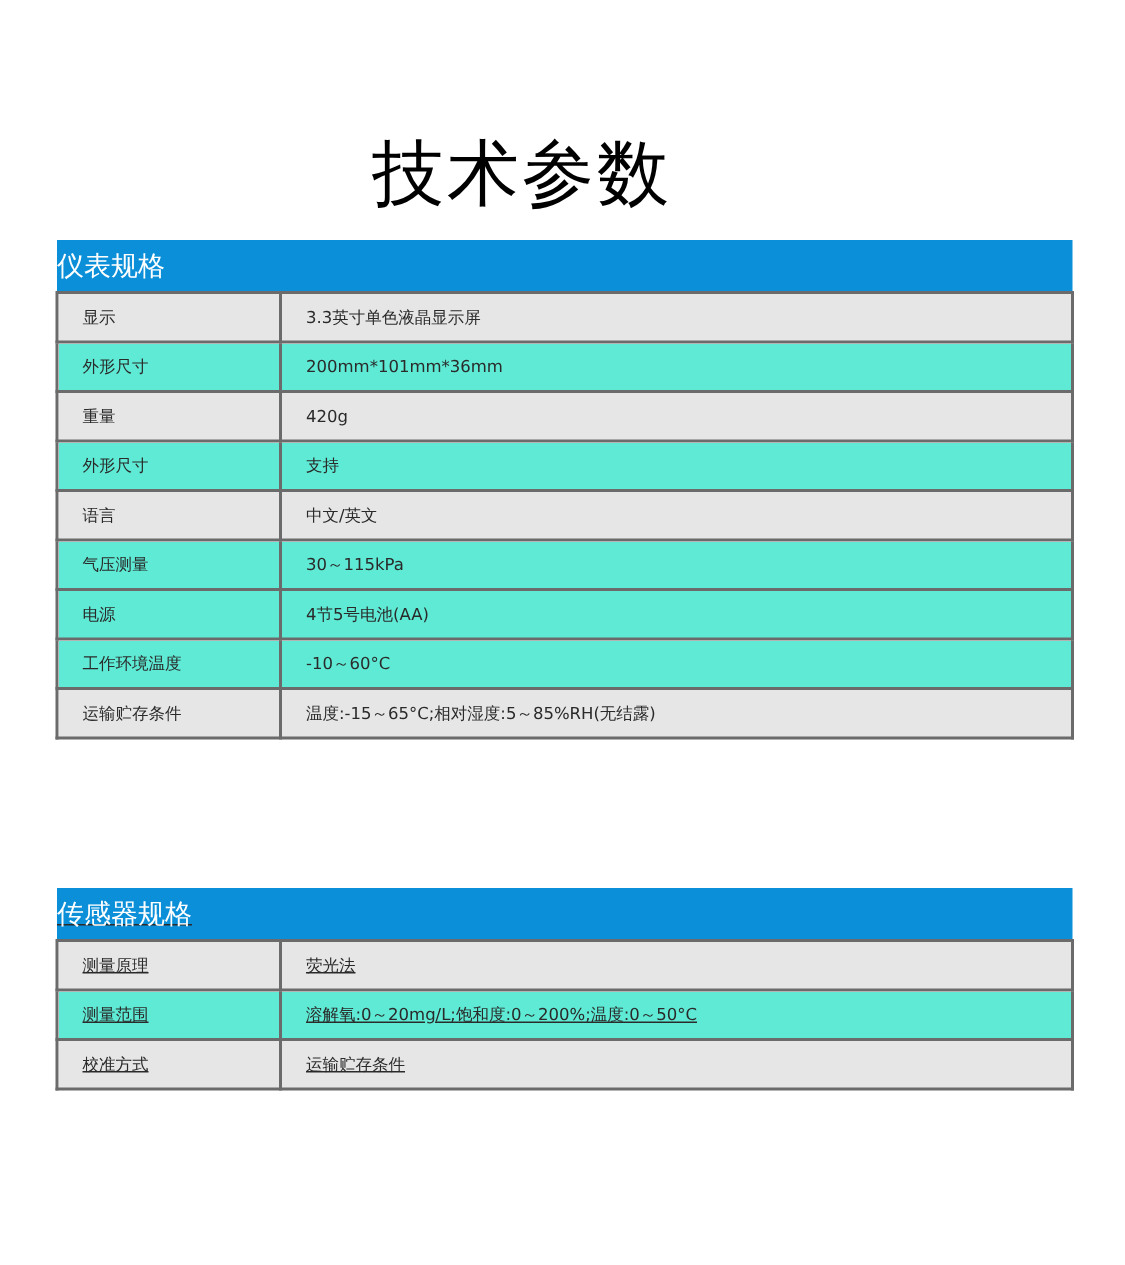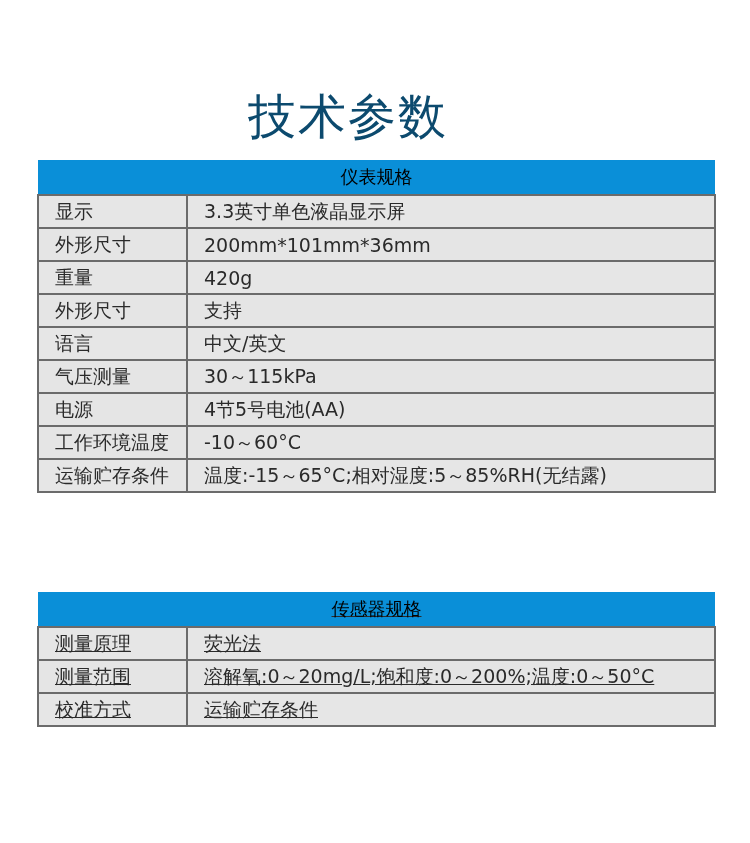--- a/index.html
+++ b/index.html
@@ -16,54 +16,54 @@
       overflow: hidden;
     }
     .page-title {
       position: absolute;
       left: 0;
       top: 52px;
       width: 696px;
       text-align: center;
       font-size: 48px;
       line-height: 64px;
-      color: #0c4a6e;
+      color: #000000;
       letter-spacing: 2px;
       font-weight: normal;
     }
     .spec-table {
       position: absolute;
       left: 37px;
       width: 677px;
       border-collapse: collapse;
       table-layout: fixed;
     }
     .spec-table.t1 { top: 160px; }
     .spec-table.t2 { top: 592px; text-decoration: underline; }
     .spec-table th {
       background: #0a8fd8;
-      color: #000000;
+      color: #ffffff;
       font-weight: normal;
       font-size: 18px;
       height: 34px;
       padding: 0;
-      text-align: center;
+      text-align: left;
       border-bottom: 2px solid #6b6b6b;
     }
     .spec-table td {
       height: 31px;
       padding: 0 0 0 16px;
-      font-size: 19px;
+      font-size: 11px;
       color: #2a2a2a;
       border: 2px solid #6b6b6b;
       white-space: nowrap;
       overflow: hidden;
     }
     .spec-table tr.row-gray td { background: #e6e6e6; }
-    .spec-table tr.row-white td { background: #e5e5e5; margin-top: 48px; }
+    .spec-table tr.row-white td { background: #5eead4; margin-top: 48px; }
     .spec-table col.c-label { width: 149px; }
     .spec-table col.c-value { width: 528px; }
   </style>
 </head>
 <body>
 
 <h1 class="page-title">技术参数</h1>
 
 <table class="spec-table t1">
   <colgroup>

